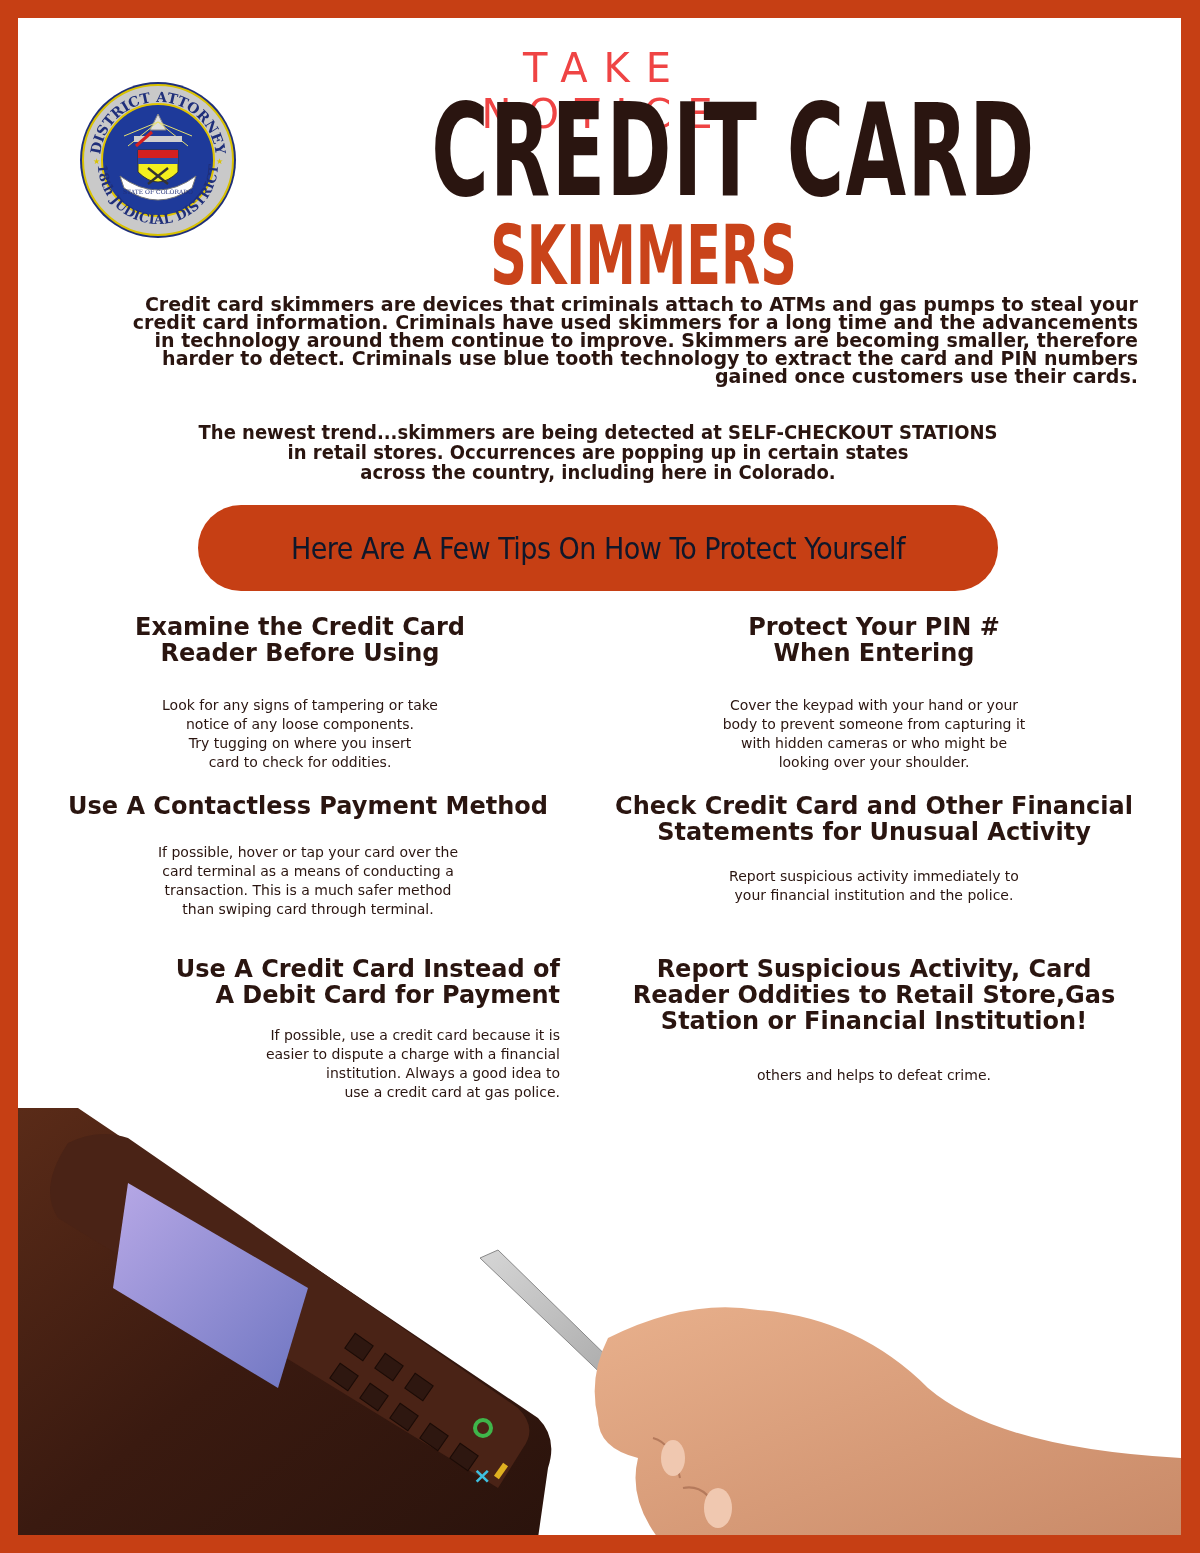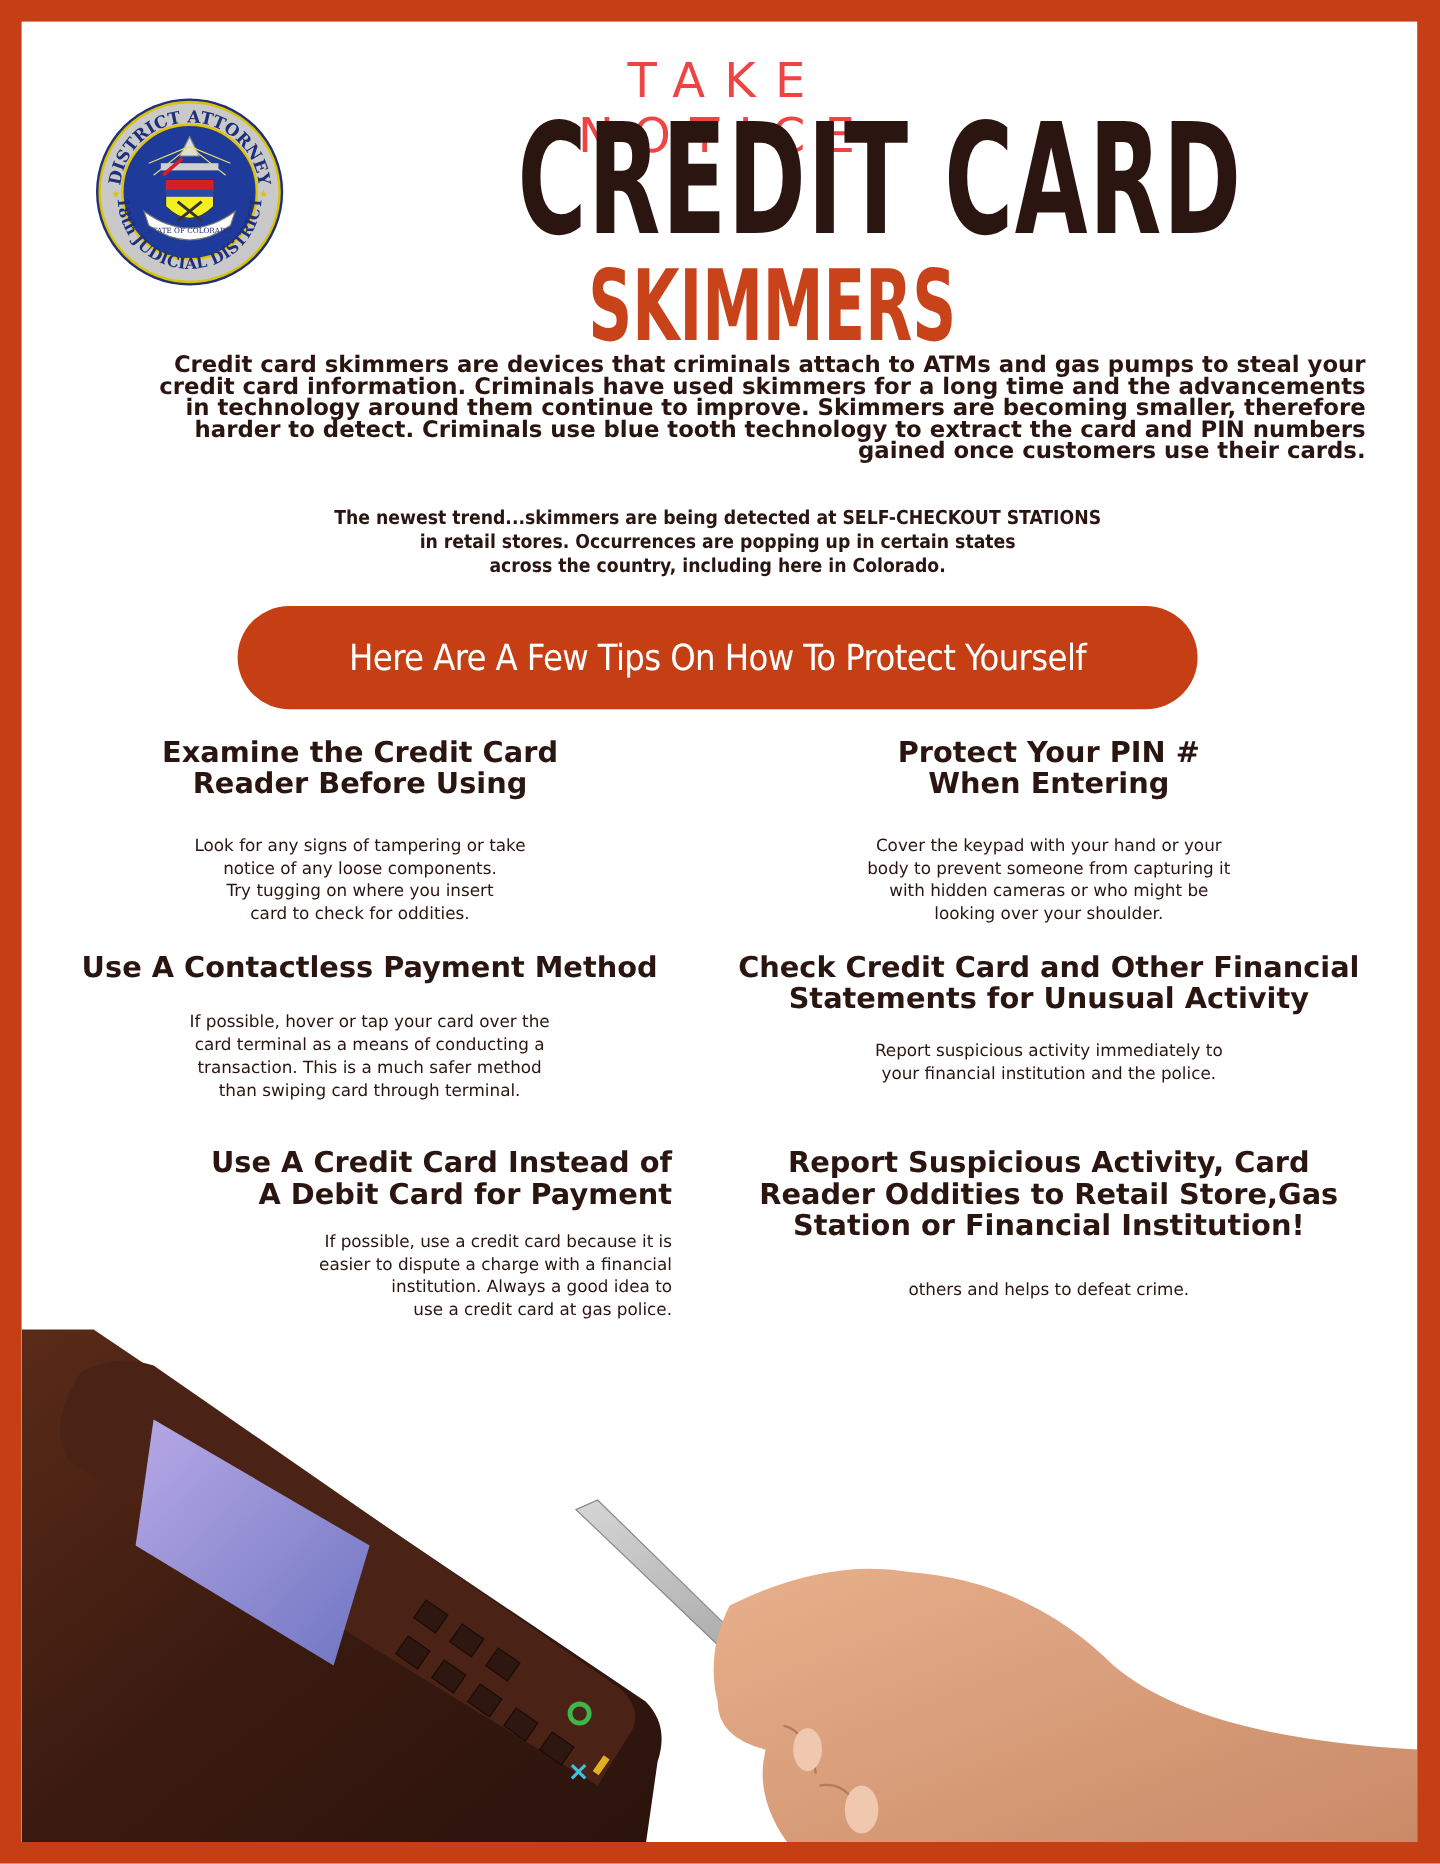--- a/index.html
+++ b/index.html
@@ -34,32 +34,32 @@
     transform: scaleX(0.62); transform-origin: center; white-space: nowrap;
   }
 
   .intro {
     position: absolute; left: 40px; top: 277px; width: 1080px; text-align: right;
     font-weight: 700; font-size: 19px; line-height: 18px; color: #2a1510;
   }
   .trend {
     position: absolute; left: 120px; top: 404px; width: 920px; text-align: center;
     font-family: "DejaVu Sans Condensed", "DejaVu Sans", sans-serif;
-    font-weight: 700; font-size: 16px; line-height: 20px; color: #2a1510;
+    font-weight: 700; font-size: 20px; line-height: 20px; color: #2a1510;
   }
   .trend span { display: block; }
 
   .tips-banner {
     position: absolute; left: 180px; top: 487px; width: 800px; height: 86px;
     background: #c63f14; border-radius: 43px;
     display: flex; align-items: center; justify-content: center;
   }
   .tips-banner span {
     font-family: "DejaVu Sans Condensed", "DejaVu Sans", sans-serif;
-    font-size: 30px; color: #ffffff; letter-spacing: -0.5px;
+    font-size: 30px; color: #0f172a; letter-spacing: -0.5px;
   }
 
   .tip { position: absolute; text-align: center; color: #2a1510; }
   .tip h3 {
     margin: 0; font-weight: 700; font-size: 24px; line-height: 26px;
   }
   .tip p {
     margin: 0; font-weight: 400; font-size: 14px; line-height: 19px;
   }
   .tip h3 span, .tip p span { display: block; }

